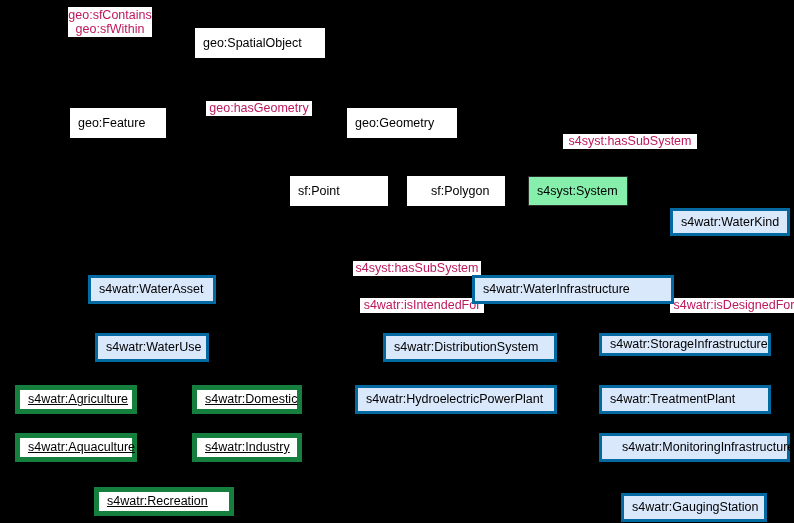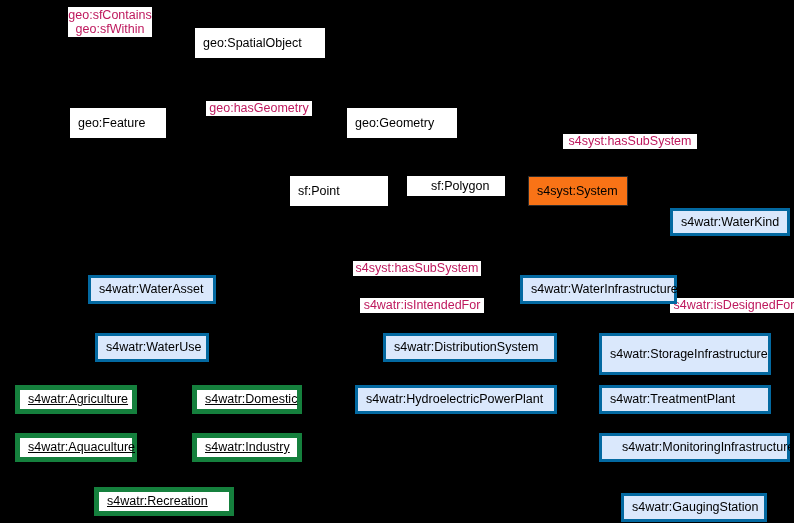--- a/index.html
+++ b/index.html
@@ -31,21 +31,21 @@
   }
   .node.plain {
     background: #ffffff;
     border: none;
   }
   .node.blue {
     background: #dae8fc;
     border: 3px solid #0369a1;
   }
   .node.pink {
-    background: #f97316;
+    background: #86efac;
     border: 1px solid #2c2c2c;
   }
   .node.outlined {
     background: #ffffff;
     border: 5px solid #15803d;
     margin-left: 12px;
   }
   .node.underline > span {
     text-decoration: underline;
     text-underline-offset: 1px;
@@ -94,49 +94,49 @@
   </div>
 
   <div class="node plain" style="left:347px; top:108px; width:110px; height:30px;">
     <span>geo:Geometry</span>
   </div>
 
   <div class="node plain" style="left:290px; top:176px; width:98px; height:30px;">
     <span>sf:Point</span>
   </div>
 
-  <div class="node plain" style="left:407px; top:176px; width:98px; height:20px;padding-left:24px;">
+  <div class="node plain" style="left:407px; top:176px; width:98px; height:30px;padding-left:24px;">
     <span>sf:Polygon</span>
   </div>
 
   <div class="node pink" style="left:528px; top:176px; width:100px; height:30px;">
     <span>s4syst:System</span>
   </div>
 
   <div class="node blue" style="left:670px; top:208px; width:120px; height:28px;">
     <span>s4watr:WaterKind</span>
   </div>
 
   <div class="node blue" style="left:88px; top:275px; width:128px; height:29px;">
     <span>s4watr:WaterAsset</span>
   </div>
 
-  <div class="node blue" style="left:520px; top:275px; width:157px; height:29px;">
+  <div class="node blue" style="left:472px; top:275px; width:202px; height:29px;">
     <span>s4watr:WaterInfrastructure</span>
   </div>
 
   <div class="node blue" style="left:95px; top:333px; width:114px; height:29px;">
     <span>s4watr:WaterUse</span>
   </div>
 
   <div class="node blue" style="left:383px; top:333px; width:174px; height:29px;">
     <span>s4watr:DistributionSystem</span>
   </div>
 
-  <div class="node blue" style="left:599px; top:333px; width:172px; height:42px;">
+  <div class="node blue" style="left:599px; top:333px; width:172px; height:23px;">
     <span>s4watr:StorageInfrastructure</span>
   </div>
 
   <div class="node outlined underline" style="left:3px; top:385px; width:122px; height:29px;">
     <span>s4watr:Agriculture</span>
   </div>
 
   <div class="node outlined underline" style="left:180px; top:385px; width:110px; height:29px;">
     <span>s4watr:Domestic</span>
   </div>

